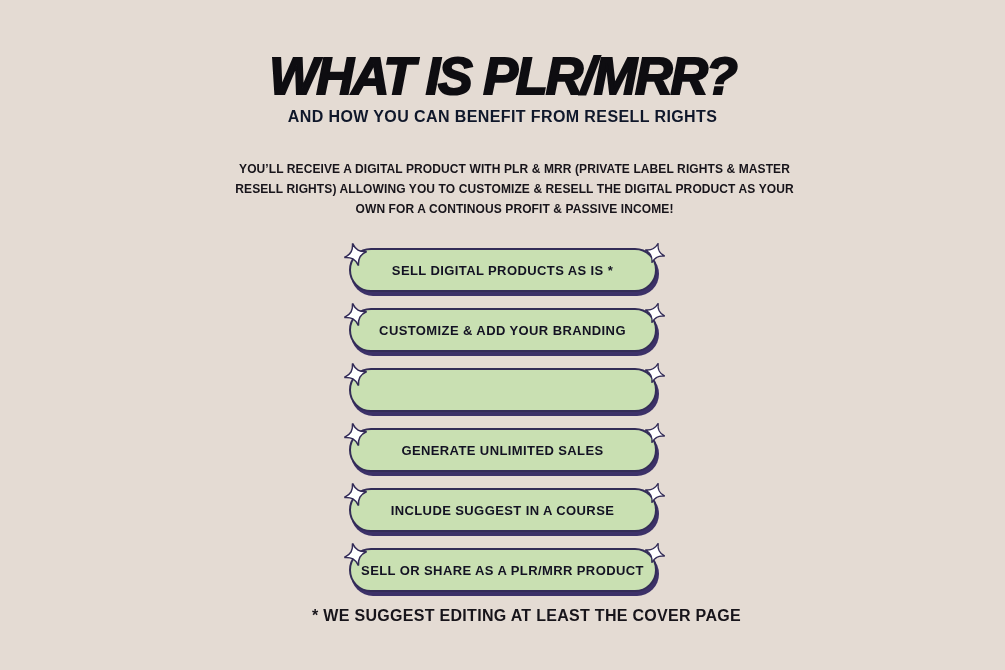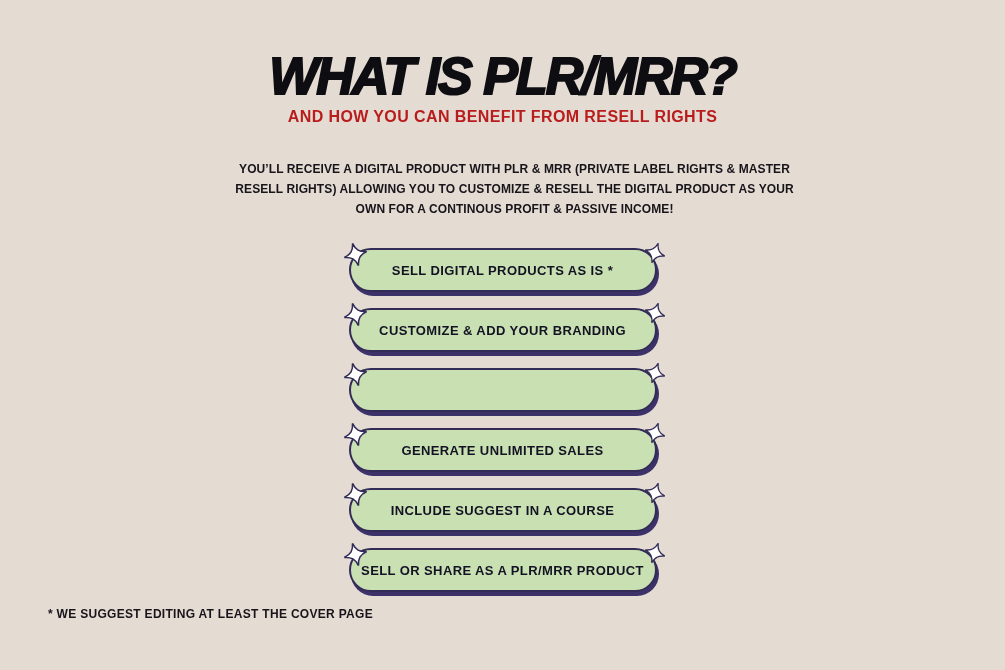--- a/index.html
+++ b/index.html
@@ -31,21 +31,21 @@
   }
   .subtitle {
     position: absolute;
     top: 108px;
     left: 0;
     width: 100%;
     text-align: center;
     font-size: 16px;
     font-weight: bold;
     letter-spacing: 0.4px;
-    color: #b91c1c;
+    color: #0f172a;
   }
   .intro {
     position: absolute;
     top: 159px;
     left: 12px;
     width: 100%;
     text-align: center;
     font-size: 12px;
     line-height: 20px;
     font-weight: bold;
@@ -97,21 +97,22 @@
     height: 24px;
     right: -12px;
     top: -9px;
     transform: rotate(18deg);
   }
   .footnote {
     position: absolute;
     top: 607px;
     left: 0;
     width: 100%;
-    font-size: 12px;
+    text-align: center;
+    font-size: 16px;
     font-weight: bold;
     letter-spacing: 0.3px;
     color: #17141a;
     padding-left: 48px;
   }
 </style>
 </head>
 <body>
 
 <div class="page">

